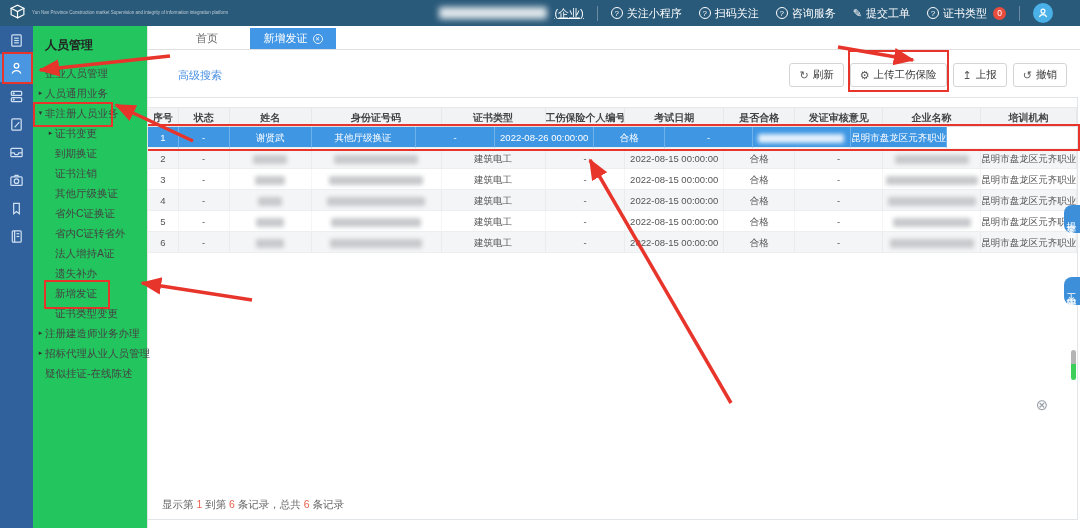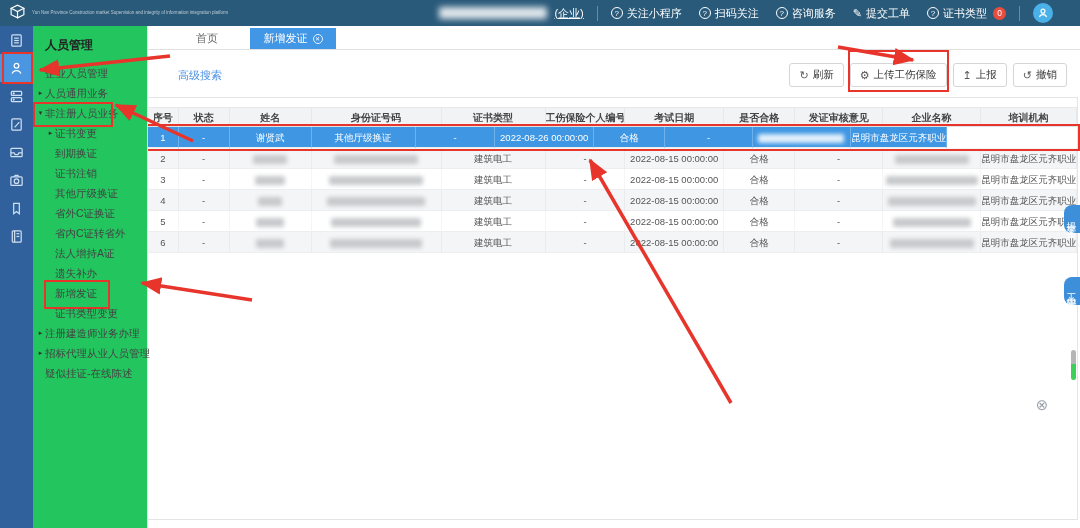--- a/index.html
+++ b/index.html
@@ -394,20 +394,21 @@
               <div class="tcell" style="width: 11.2%;">建筑电工</div>
               <div class="tcell" style="width: 8.6%;">-</div>
               <div class="tcell" style="width: 10.6%;">2022-08-15 00:00:00</div>
               <div class="tcell" style="width: 7.7%;">合格</div>
               <div class="tcell" style="width: 9.4%;">-</div>
               <div class="tcell" style="width: 10.6%;"><span class="blur" style="width:84px"></span></div>
               <div class="tcell" style="width: 10.3%;">昆明市盘龙区元齐职业...</div>
             </div>
           </div>
         </div>
+      <div class="pager" id="pager"><span>显示第 </span><span class="num">1</span><span> 到第 </span><span class="num">6</span><span> 条记录，总共 </span><span class="num">6</span><span> 条记录</span></div>
     </div>
   </div>
 
   <div id="floats">
       <div class="float-tab" style="top: 205px;">提交工单</div>
       <div class="float-tab" style="top: 277px;">工单回复</div>
     </div>
   <div class="scroll-ind"></div>
 
   <div class="qr-close">⊗</div>

